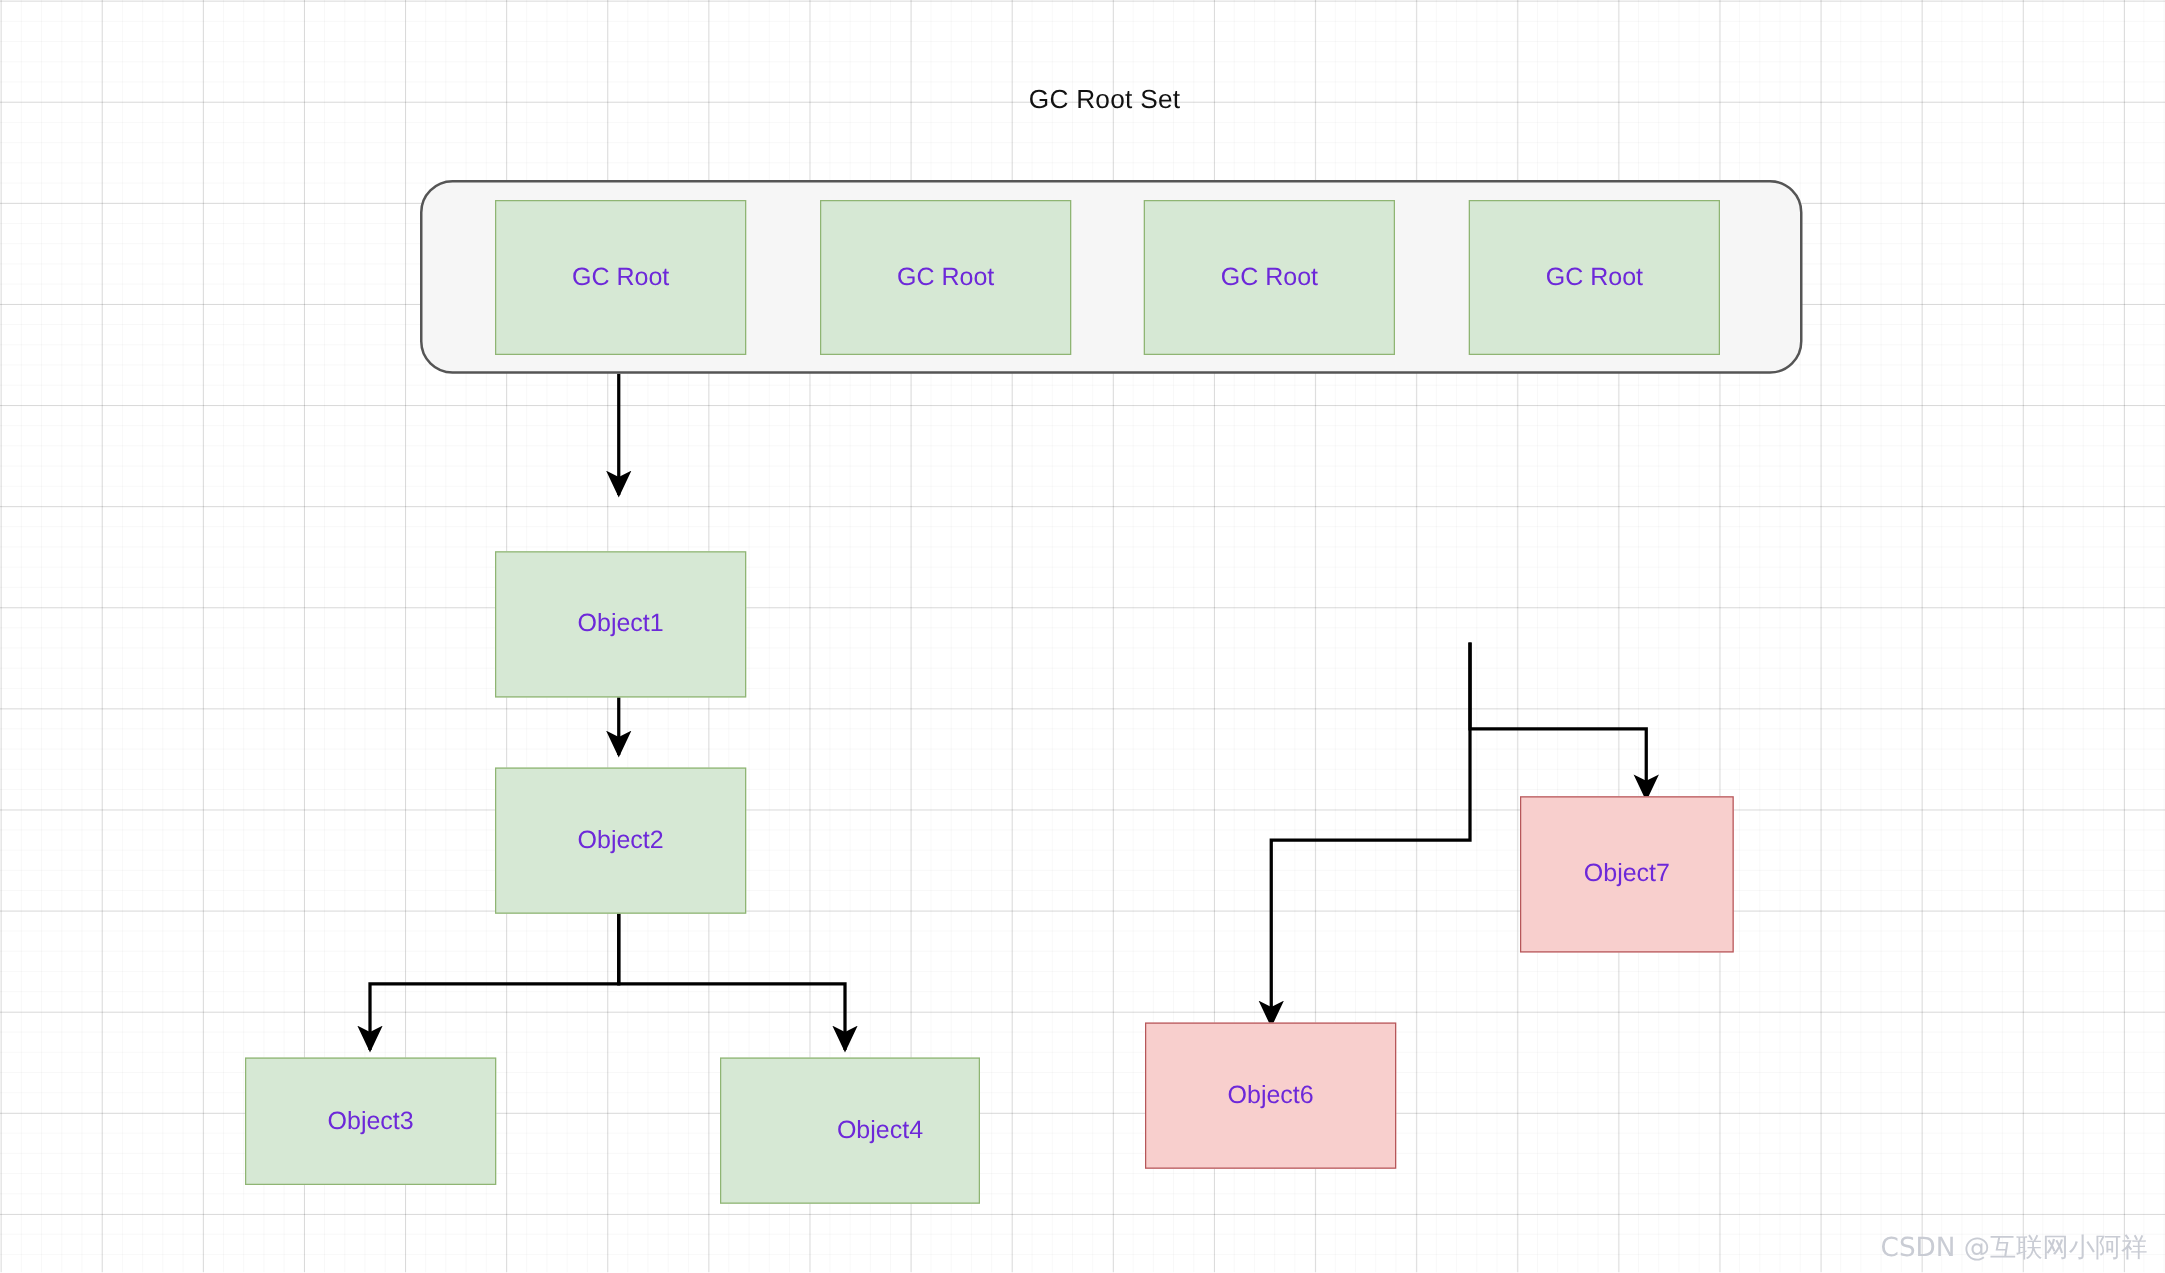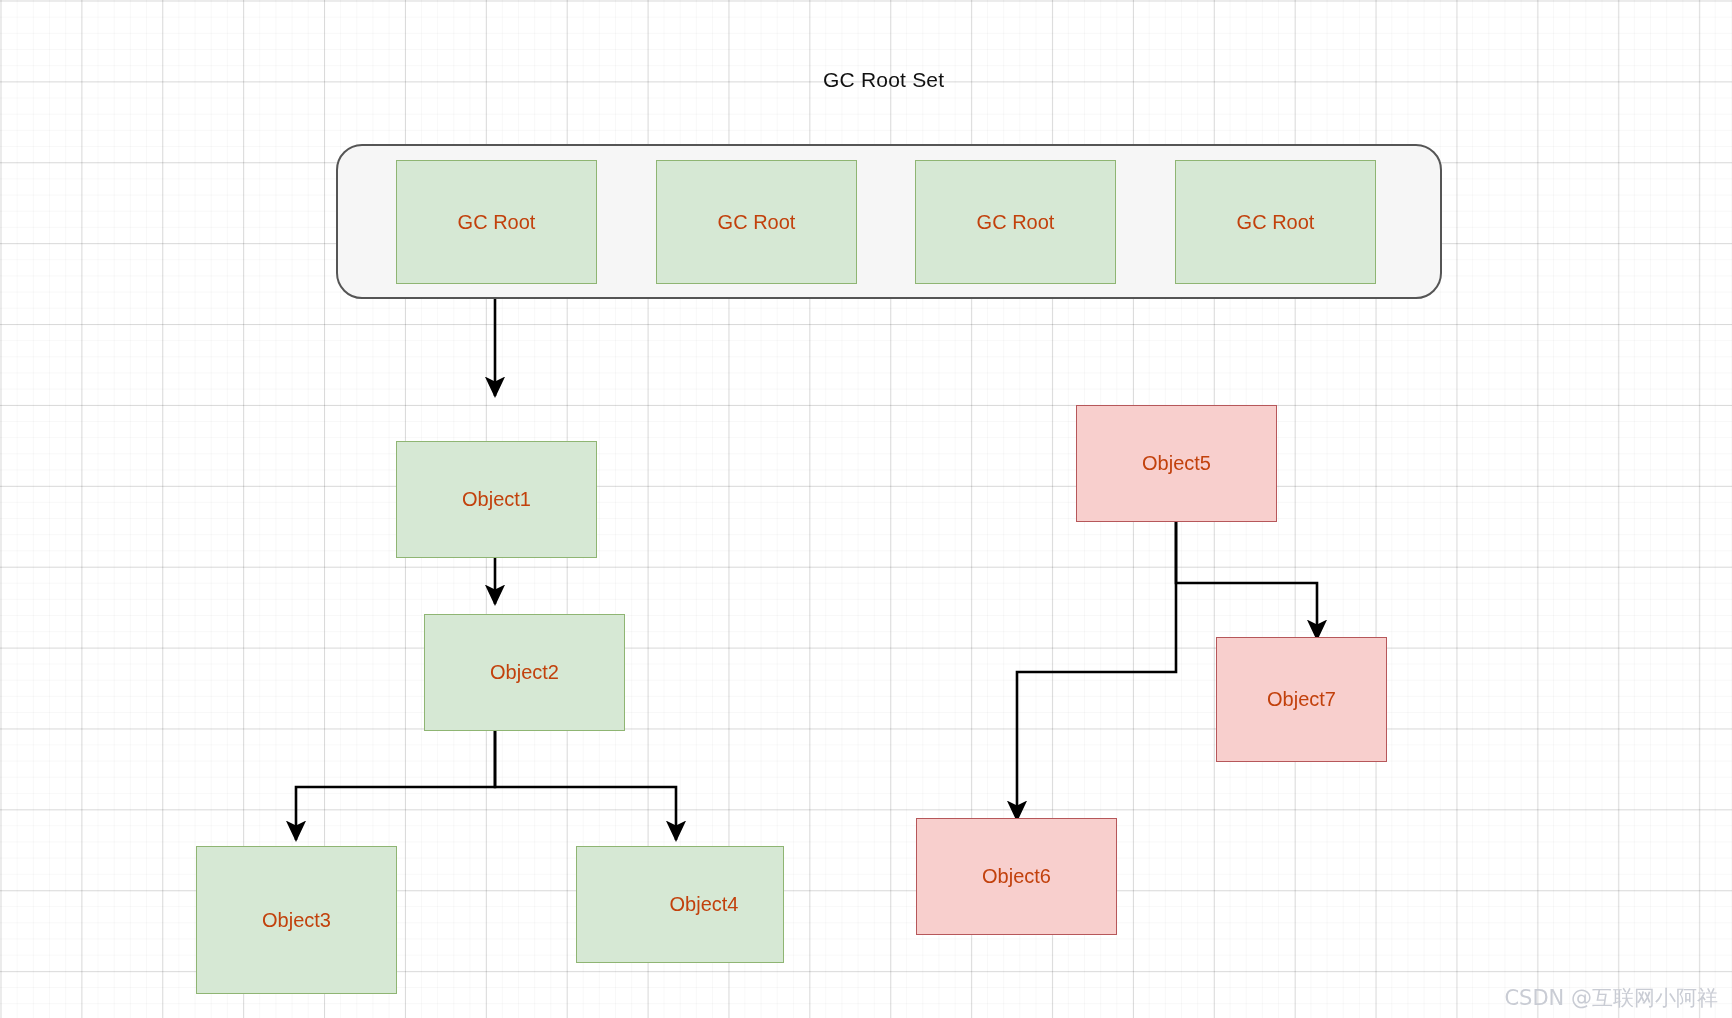--- a/index.html
+++ b/index.html
@@ -56,21 +56,21 @@
     border-radius: 26px;
   }
 
   .node {
     position: absolute;
     box-sizing: border-box;
     display: flex;
     align-items: center;
     justify-content: center;
     font-size: 20px;
-    color: #c2410c;
+    color: #6d28d9;
     white-space: nowrap;
   }
   .node.green {
     background: #d6e8d4;
     border: 1.6px solid #8fb573;
   }
   .node.red {
     background: #f8cfcd;
     border: 1.8px solid #b6575a;
   }
@@ -124,33 +124,30 @@
   <div class="node green" style="left:915px; top:160px; width:201px; height:124px;">
     <span>GC Root</span>
   </div>
   <div class="node green" style="left:1175px; top:160px; width:201px; height:124px;">
     <span>GC Root</span>
   </div>
 
   <div class="node green" style="left:396px; top:405px; width:201px; height:117px;margin-top:36px;">
     <span>Object1</span>
   </div>
-  <div class="node green" style="left:396px; top:614px; width:201px; height:117px;margin-left:28px;">
+  <div class="node green" style="left:396px; top:614px; width:201px; height:117px;">
     <span>Object2</span>
   </div>
-  <div class="node green" style="left:196px; top:846px; width:201px; height:148px;">
+  <div class="node green" style="left:196px; top:846px; width:201px; height:102px;">
     <span>Object3</span>
   </div>
   <div class="node green" style="left:576px; top:846px; width:208px; height:117px;padding-left:48px;">
     <span>Object4</span>
   </div>
 
-  <div class="node red" style="left:1076px; top:405px; width:201px; height:117px;">
-    <span>Object5</span>
-  </div>
   <div class="node red" style="left:916px; top:818px; width:201px; height:117px;">
     <span>Object6</span>
   </div>
   <div class="node red" style="left:1216px; top:637px; width:171px; height:125px;">
     <span>Object7</span>
   </div>
 
   <div class="watermark">CSDN @互联网小阿祥</div>
 
 </div>

